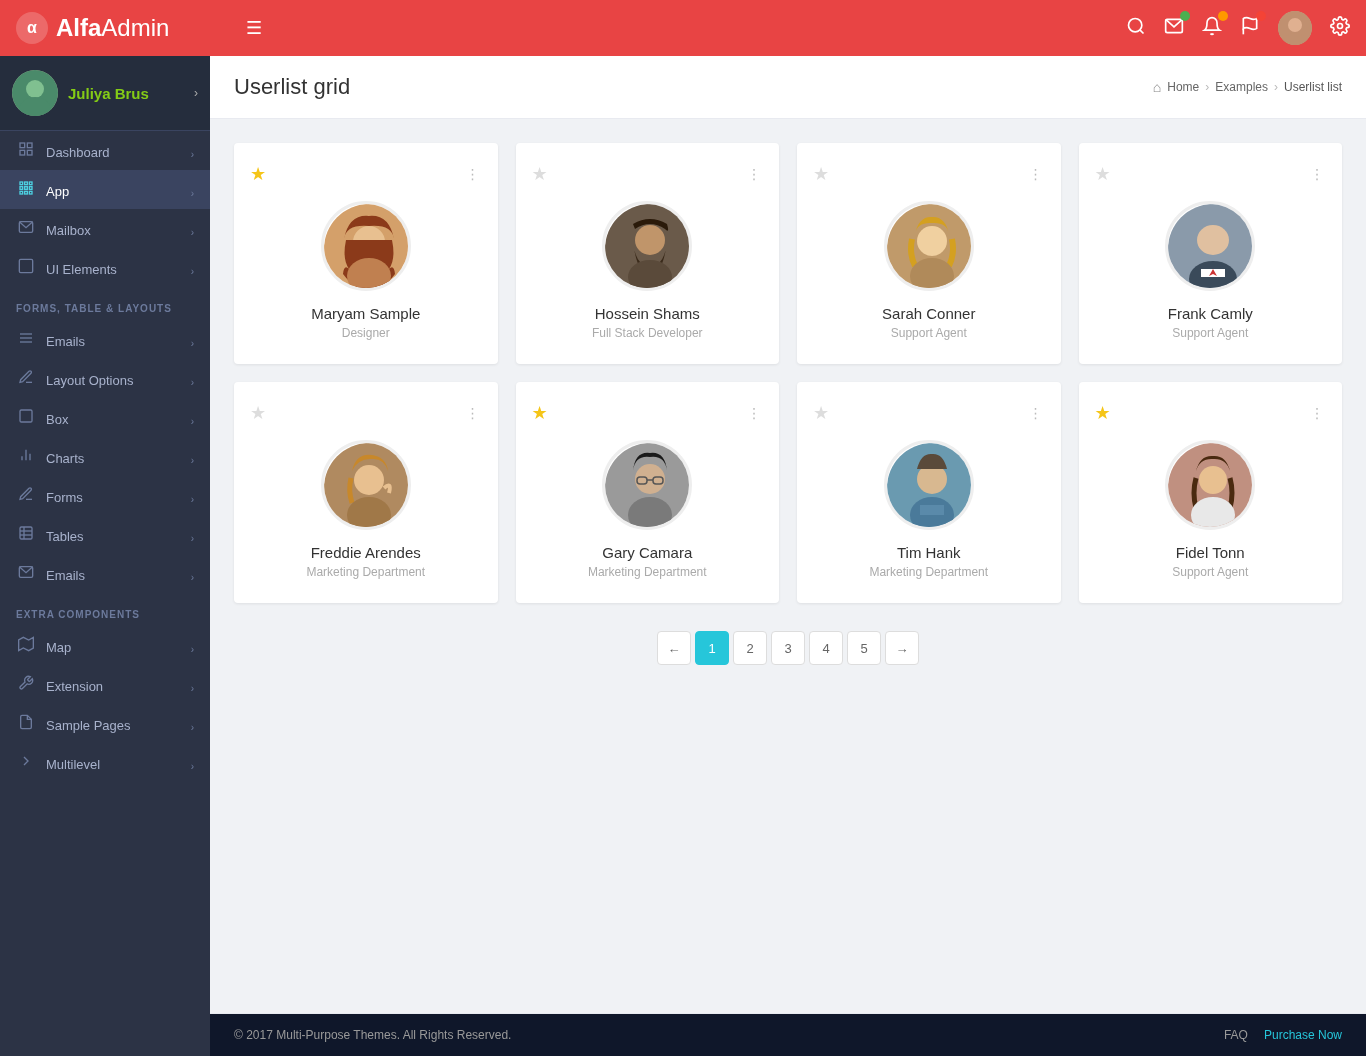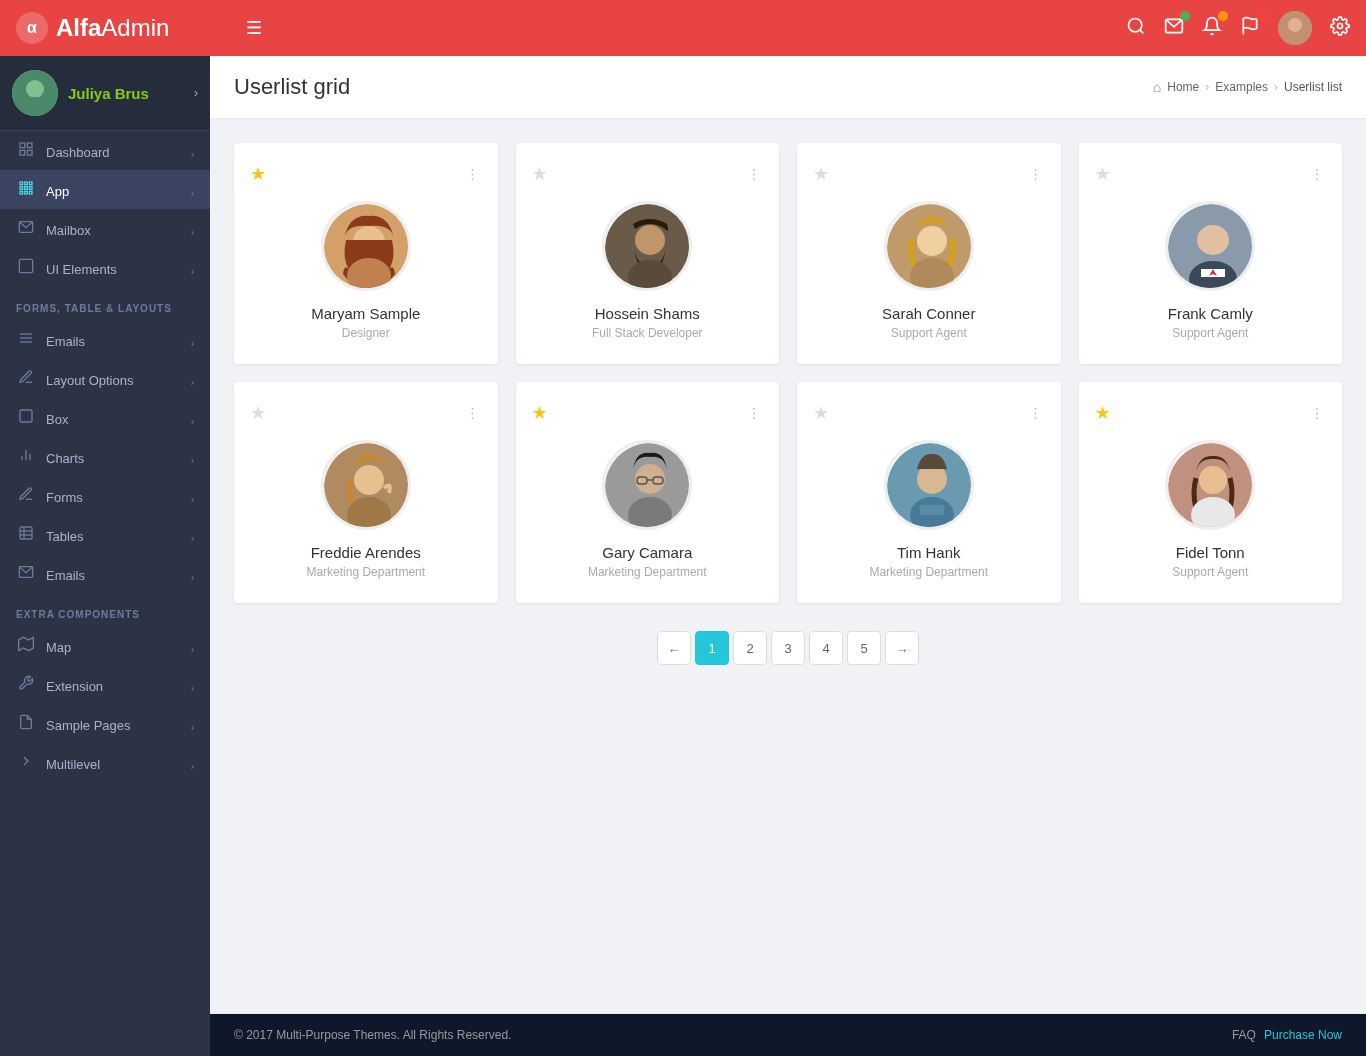--- a/index.html
+++ b/index.html
@@ -148,21 +148,21 @@
     .footer {
       background: #0f172a;
       border-top: 1px solid #e8eaf0;
       padding: 14px 24px;
       display: flex;
       justify-content: space-between;
       align-items: center;
       font-size: 12px;
       color: #999;
     }
-    .footer-links { display: flex; gap: 8px; }
+    .footer-links { display: flex; gap: 16px; }
     .footer-link { color: #999; cursor: pointer; }
     .footer-link.highlight { color: #26c6da; cursor: pointer; }
   </style>
 </head>
 <body>
 
 <div class="top-header">
   <div class="top-header-left">
     <div class="logo-area">
       <div class="logo-icon">α</div>

